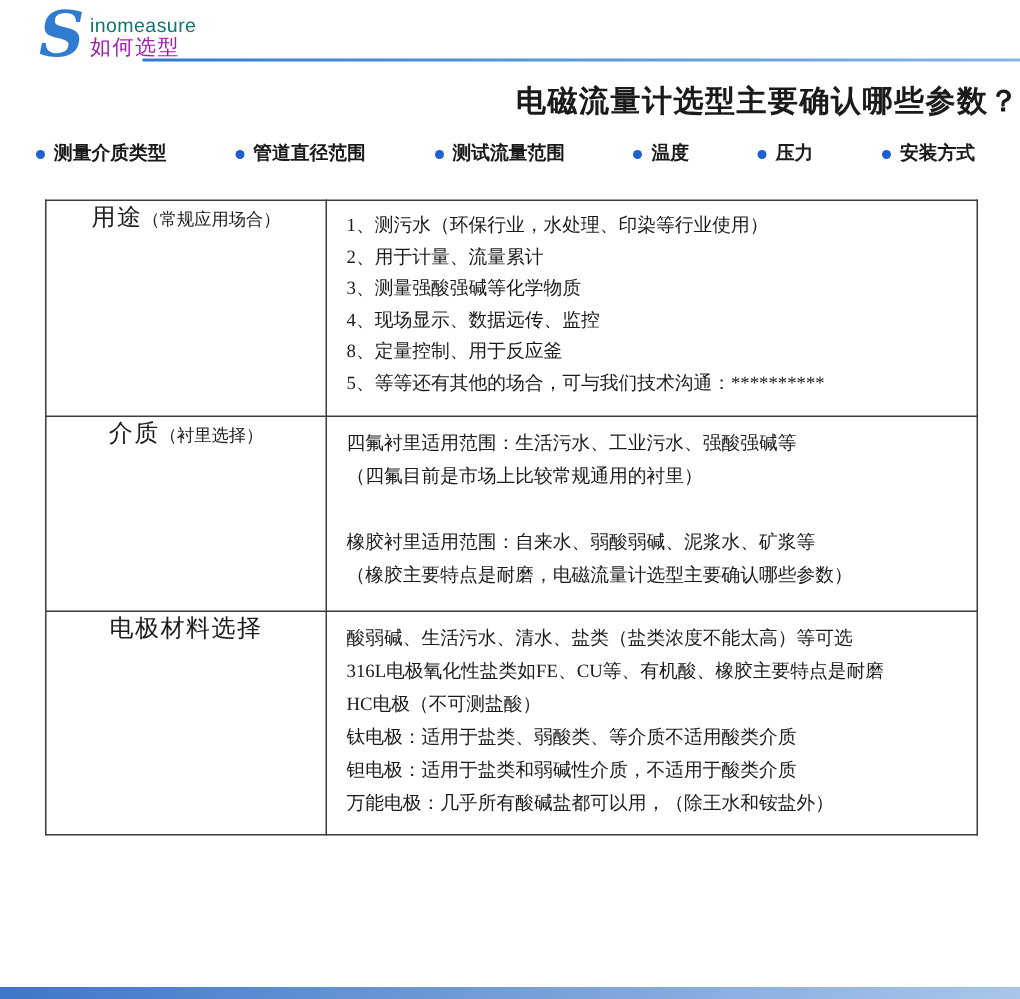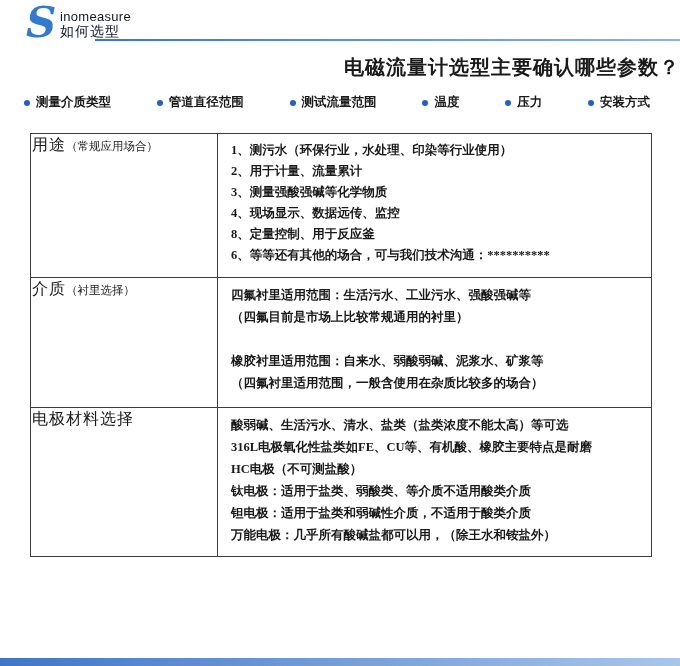--- a/index.html
+++ b/index.html
@@ -13,25 +13,25 @@
   }
   
   .logo-s{
     position:absolute;left:26px;top:2px;
     font-size:42px;font-weight:bold;font-style:italic;
     color:#2e7bd0;line-height:42px;
     font-family:"DejaVu Serif", serif;
   }
   .brand{
     position:absolute;left:60px;top:9px;
-    font-size:13px;color:#0f172a;letter-spacing:0.3px;
+    font-size:13px;color:#0f766e;letter-spacing:0.3px;
   }
   .tagline{
     position:absolute;left:60px;top:23px;
-    font-size:14px;color:#0f172a;letter-spacing:1px;text-align:right;
+    font-size:14px;color:#a21caf;letter-spacing:1px;text-align:right;
   }
   .header-line{
     position:absolute;left:95px;top:39px;right:0;height:2px;
     background:linear-gradient(to right,#2e7bd0,#8ab4e6);
   }
   
   .title{
     position:absolute;left:0;top:54px;width:680px;
     text-align:right;font-size:20px;font-weight:bold;
     letter-spacing:1px;margin:0;
@@ -55,27 +55,26 @@
   table.spec{
     position:absolute;left:30px;top:133px;
     width:622px;border-collapse:collapse;table-layout:fixed;
   }
   table.spec td{
     border:1.6px solid #3c3c3c;
     vertical-align:top;
     font-family:"Liberation Serif", serif;
   }
   td.label-cell{
-    width:184px;text-align:left;vertical-align:middle;
+    width:184px;text-align:center;vertical-align:middle;
   }
   .label-main{font-size:16px;letter-spacing:1px;}
   .label-sub{font-size:11.5px;letter-spacing:0;}
   td.content-cell{
     padding:6px 8px 0 13px;
-    font-weight:bold;
   }
   .line{
     font-size:12.5px;line-height:21px;
     white-space:pre-wrap;
   }
   tr.r1 td{height:137px;}
   tr.r2 td{height:122px;}
   tr.r3 td{height:123px;}
   tr.r4 td{height:142px;}
   tr.r2 .line,tr.r3 .line,tr.r4 .line{line-height:22px;}
@@ -129,33 +128,33 @@
         <tr class="r1">
       <td class="label-cell">
         <span class="label-main">用途</span><span class="label-sub">（常规应用场合）</span>
       </td>
       <td class="content-cell">
             <div class="line">1、测污水（环保行业，水处理、印染等行业使用）</div>
             <div class="line">2、用于计量、流量累计</div>
             <div class="line">3、测量强酸强碱等化学物质</div>
             <div class="line">4、现场显示、数据远传、监控</div>
             <div class="line">8、定量控制、用于反应釜</div>
-            <div class="line">6、等等还有其他的场合，可与我们技术沟通：**********</div>
+            <div class="line">5、等等还有其他的场合，可与我们技术沟通：**********</div>
           </td>
     </tr>
     <tr class="r3">
       <td class="label-cell">
         <span class="label-main">介质</span><span class="label-sub">（衬里选择）</span>
       </td>
       <td class="content-cell">
             <div class="line">四氟衬里适用范围：生活污水、工业污水、强酸强碱等</div>
             <div class="line">（四氟目前是市场上比较常规通用的衬里）</div>
             <div class="line">&nbsp;</div>
             <div class="line">橡胶衬里适用范围：自来水、弱酸弱碱、泥浆水、矿浆等</div>
-            <div class="line">（四氟衬里适用范围，一般含使用在杂质比较多的场合）</div>
+            <div class="line">（橡胶主要特点是耐磨，电磁流量计选型主要确认哪些参数）</div>
           </td>
     </tr>
     <tr class="r4">
       <td class="label-cell">
         <span class="label-main">电极材料选择</span><span class="label-sub"></span>
       </td>
       <td class="content-cell">
             <div class="line">酸弱碱、生活污水、清水、盐类（盐类浓度不能太高）等可选</div>
             <div class="line">316L电极氧化性盐类如FE、CU等、有机酸、橡胶主要特点是耐磨</div>
             <div class="line">HC电极（不可测盐酸）</div>

